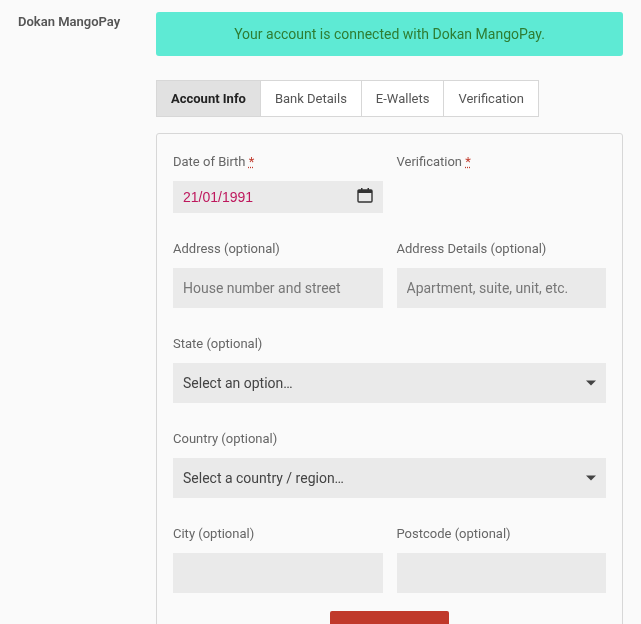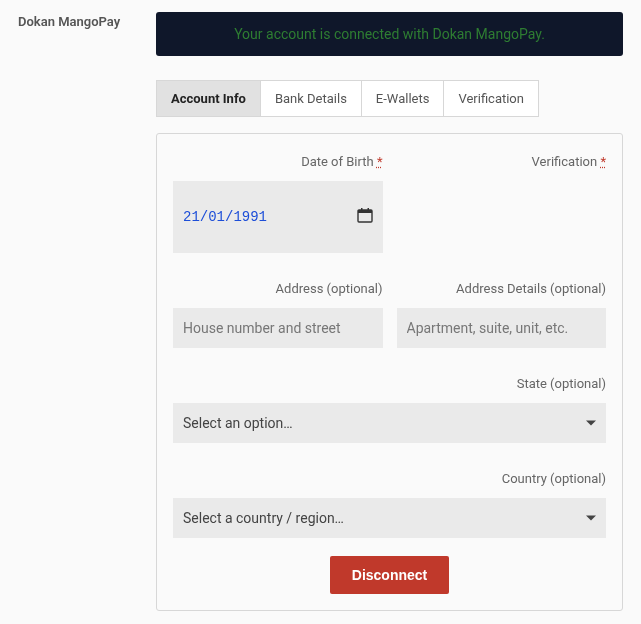--- a/index.html
+++ b/index.html
@@ -25,21 +25,21 @@
       font-weight: 600;
       font-size: 13px;
       padding-top: 2px;
       width: 130px;
       flex-shrink: 0;
     }
     .main {
       flex: 1;
     }
     .alert-success {
-      background: #0f172a;
+      background: #5eead4;
       color: #2e7d32;
       padding: 14px 16px;
       border-radius: 3px;
       text-align: center;
       font-size: 14px;
       margin-bottom: 24px;
     }
     .tabs {
       display: flex;
       margin-bottom: 16px;
@@ -72,21 +72,21 @@
       gap: 14px;
       margin-bottom: 28px;
     }
     .row:last-of-type {
       margin-bottom: 18px;
     }
     .field {
       flex: 1;
       display: flex;
       flex-direction: column;
-      align-items: flex-end;
+      align-items: flex-start;
     }
     .field.full {
       width: 100%;
     }
     .label {
       color: #666;
       font-size: 13px;
       margin-bottom: 12px;
       text-align: center;
     }
@@ -130,24 +130,24 @@
       pointer-events: none;
     }
     .date-wrap {
       position: relative;
       width: 100%;
     }
     .date-input {
       width: 100%;
       background: #eaeaea;
       border: none;
-      padding: 28px 10px;
-      font-size: 14px;
-      color: #1d4ed8;
-      font-family: Liberation Mono, monospace;
+      padding: 8px 10px;
+      font-size: 14px;
+      color: #be185d;
+      font-family: Liberation Sans, sans-serif;
     }
     .calendar-icon {
       position: absolute;
       right: 10px;
       top: 50%;
       transform: translateY(-50%);
       pointer-events: none;
     }
     .btn-disconnect {
       display: block;
@@ -229,18 +229,28 @@
         <div class="field full">
           <div class="label">Country (optional)</div>
           <div class="select-wrap">
             <select class="select">
               <option>Select a country / region…</option>
             </select>
           </div>
         </div>
       </div>
 
+      <div class="row">
+        <div class="field">
+          <div class="label">City (optional)</div>
+          <input type="text" class="input" style="">
+        </div>
+        <div class="field">
+          <div class="label">Postcode (optional)</div>
+          <input type="text" class="input" style="">
+        </div>
+      </div>
 
       <button class="btn-disconnect">Disconnect</button>
 
     </div>
   </div>
 </div>
 
 </body></html>

